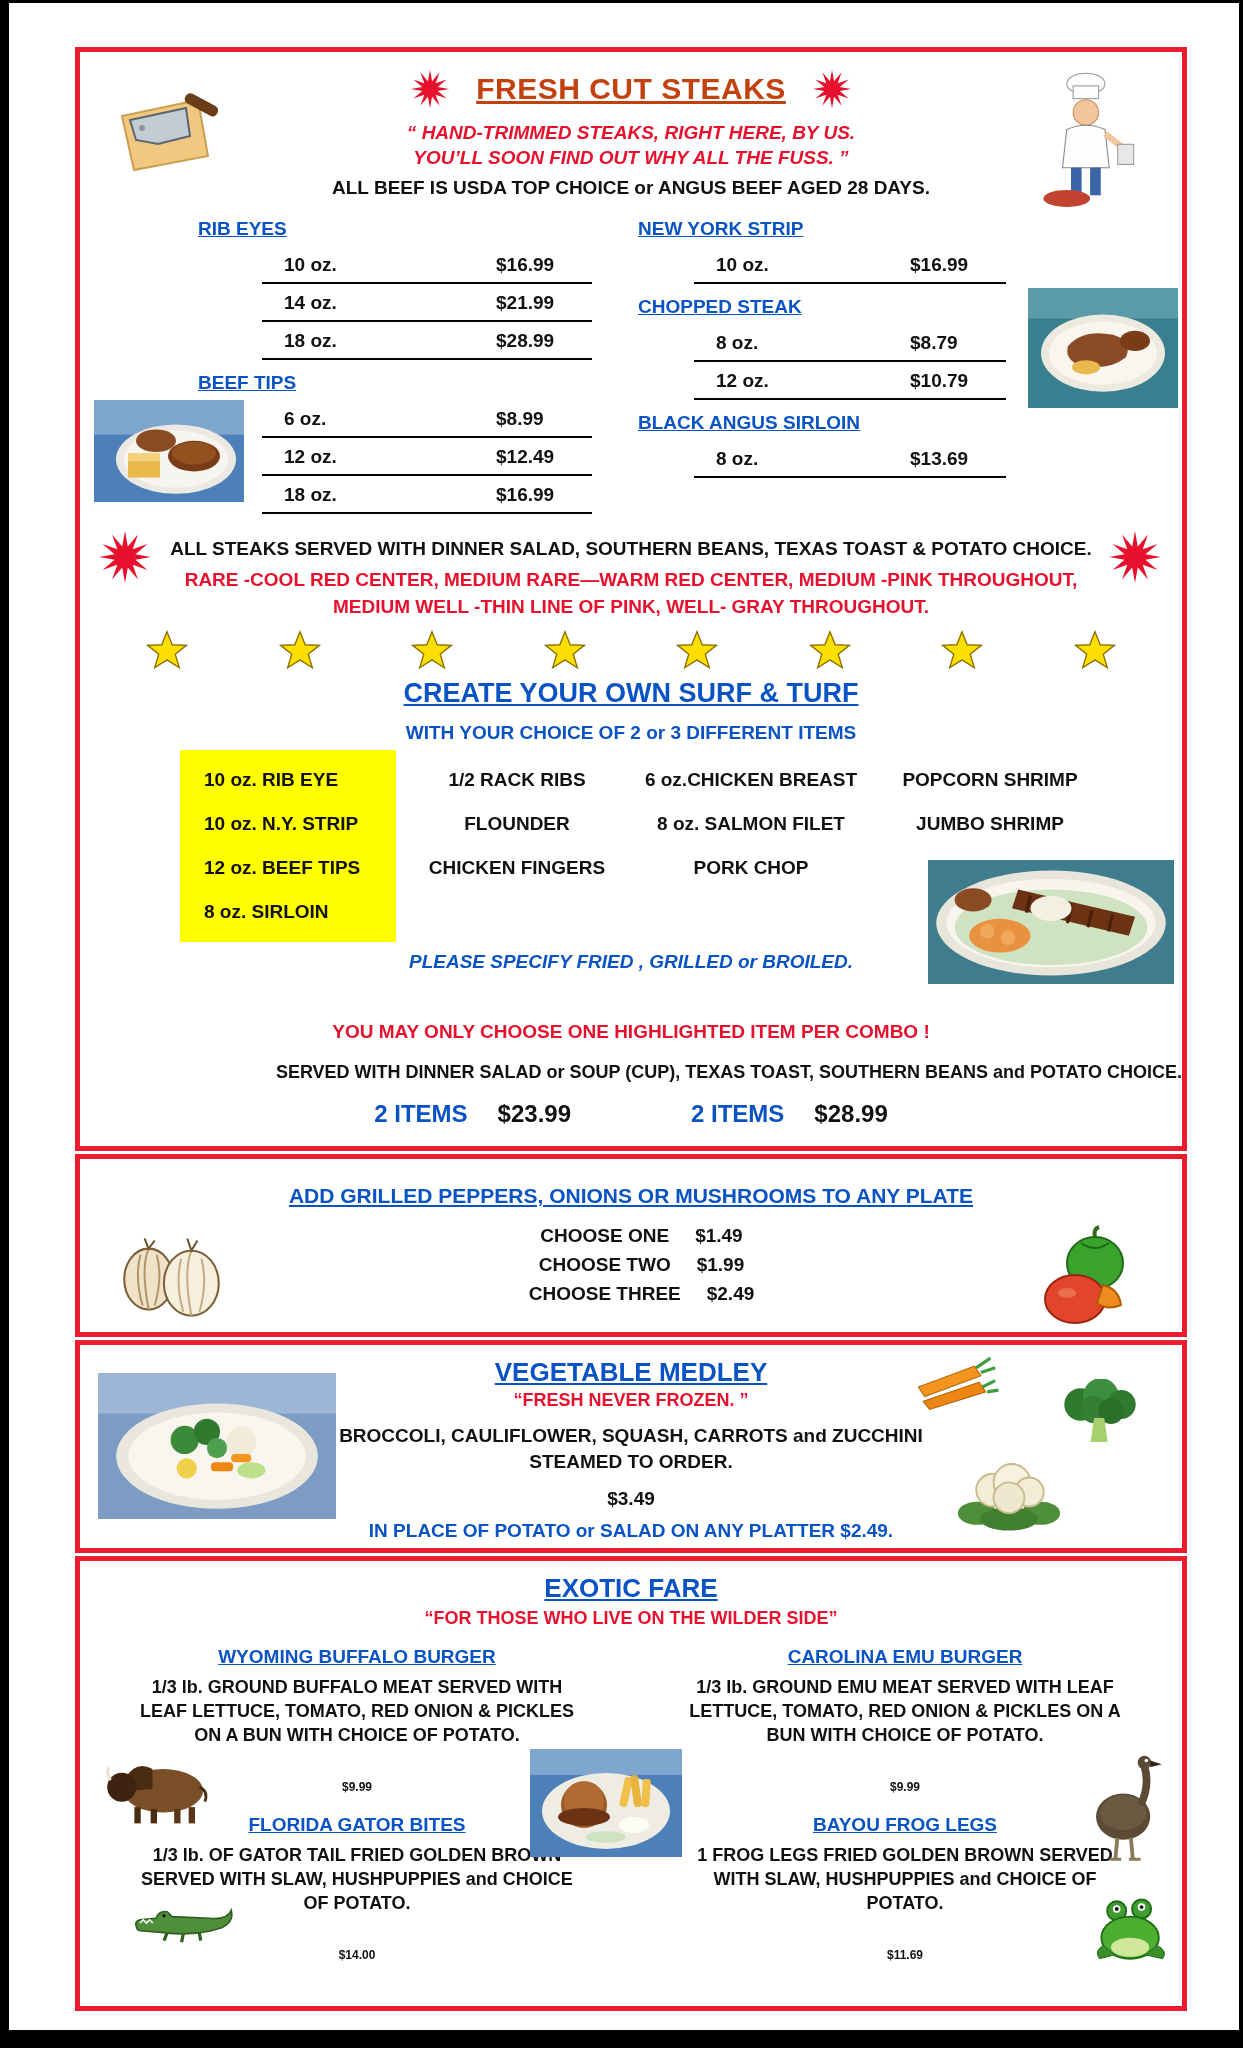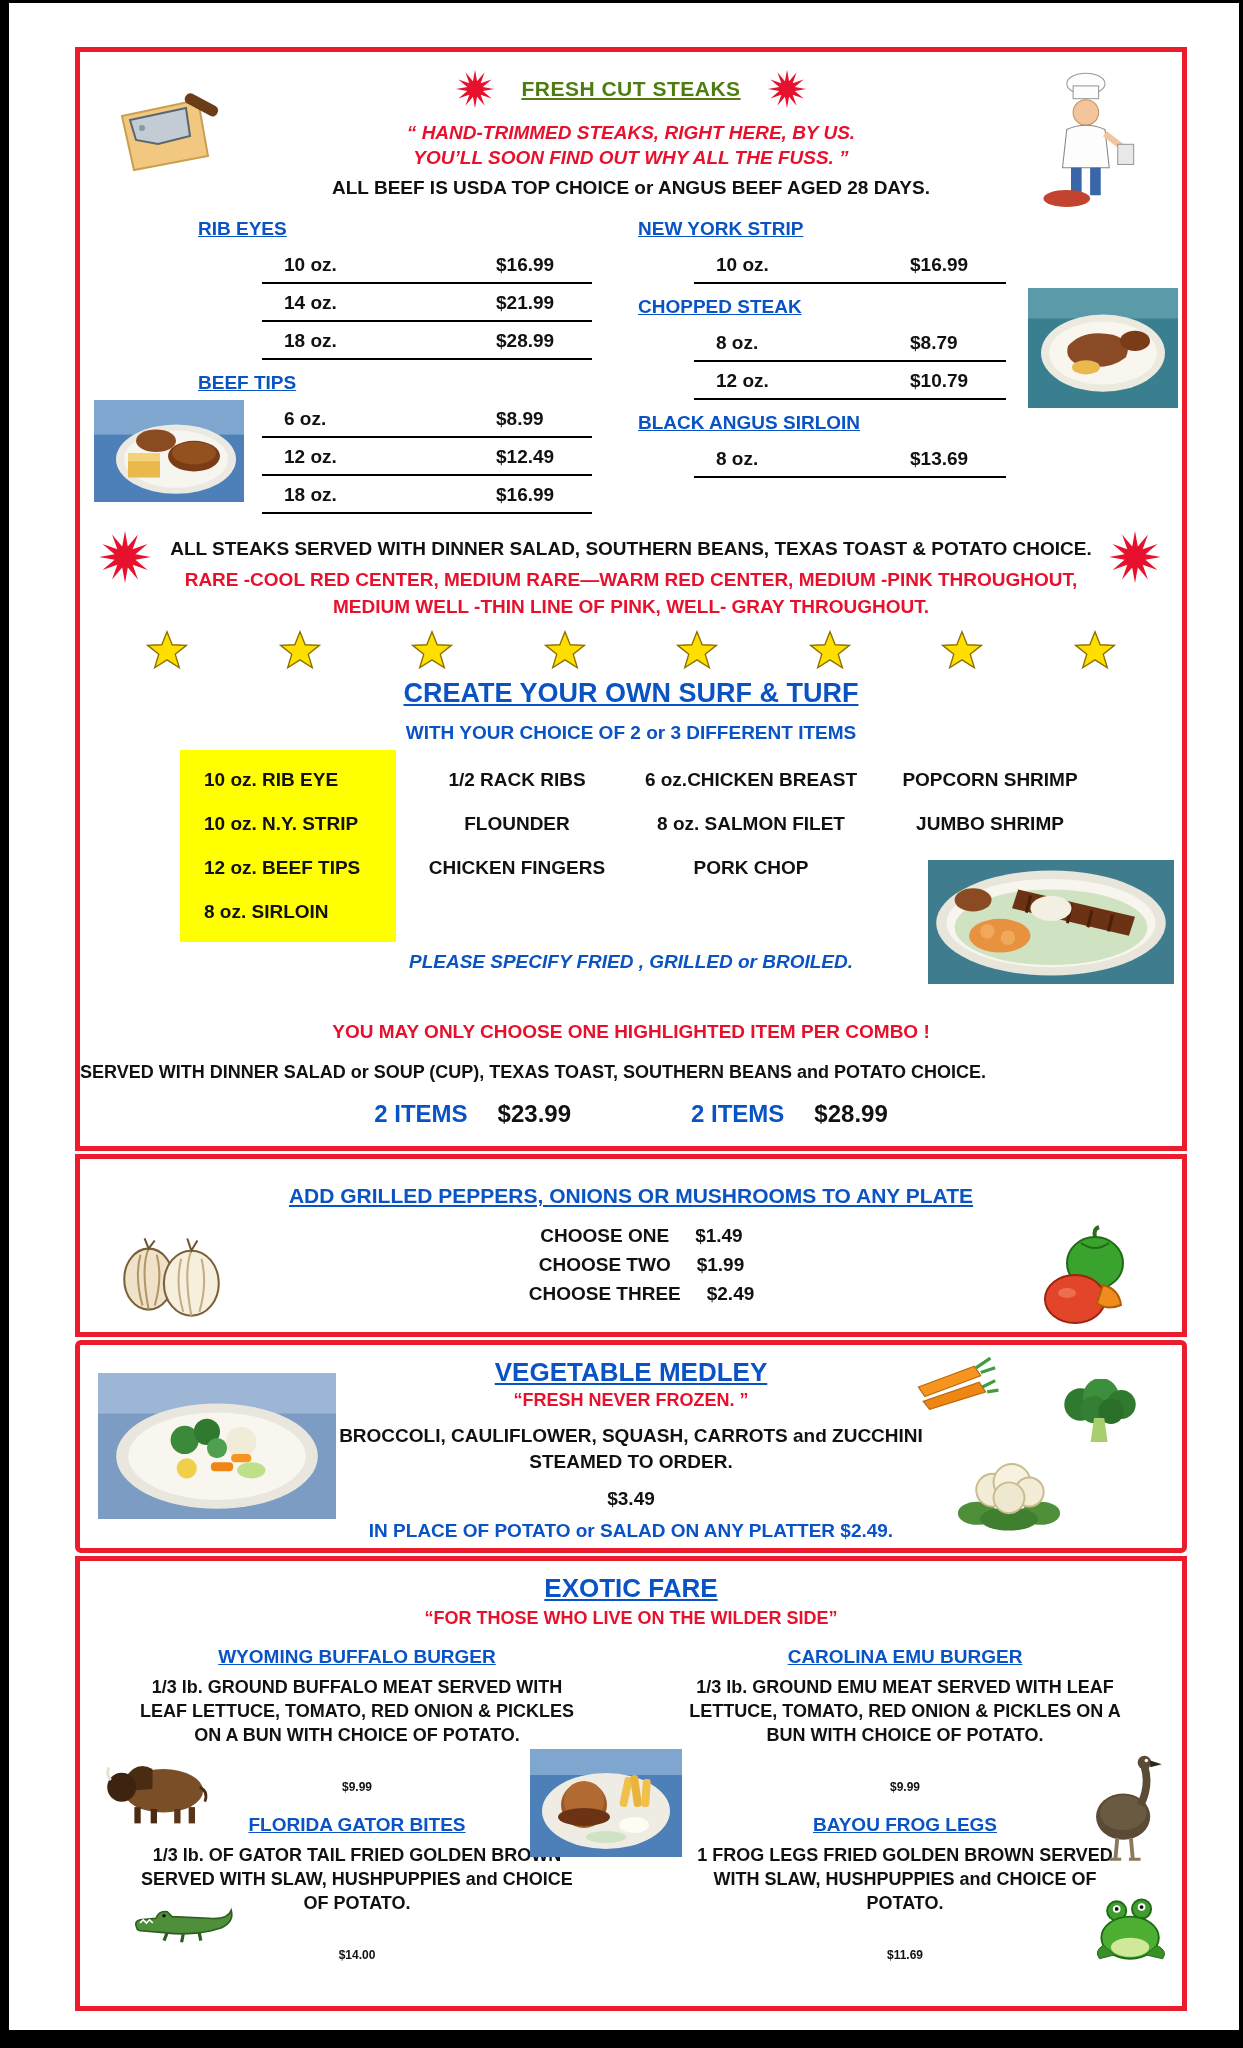--- a/index.html
+++ b/index.html
@@ -6,26 +6,26 @@
   html,body { background:#ffffff; }
   body { font-family:"Liberation Sans", sans-serif; font-weight:bold; color:#111; }
   .canvas {
     position:relative; width:1243px; min-height:2048px; margin:0 auto; background:#fff;
     border-left:9px solid #000; border-right:4px solid #000; border-bottom:18px solid #000; border-top:3px solid #000;
     padding:44px 52px 0 66px;
   }
   .redbox { position:relative; border:5px solid #ea1c2d; background:#fff; overflow:hidden; }
   .main-box { height:1104px; padding-top:14px; }
   .addons-box { height:183px; margin-top:3px; padding-top:24px; }
-  .veg-box { height:213px; margin-top:3px; padding-top:12px; text-align:center;border-radius:6px; }
+  .veg-box { height:213px; margin-top:3px; padding-top:12px; text-align:center; }
   .exotic-box { height:455px; margin-top:3px; padding-top:12px; }
 
   
   .title-row { display:flex; justify-content:center; align-items:center; gap:26px; height:46px; }
-  .steaks-title { font-size:21px; color:#4d7c0f; text-decoration:underline; letter-spacing:.5px; }
+  .steaks-title { font-size:30px; color:#c2410c; text-decoration:underline; letter-spacing:.5px; }
   .quote { text-align:center; font-size:19px; font-style:italic; color:#e8112d; line-height:25px; }
   .quote.first { margin-top:8px; }
   .steaks-subtitle { text-align:center; font-size:19px; margin-top:6px; line-height:24px; }
 
   
   .steak-cols { display:flex; margin-top:16px; padding-left:118px; }
   .col-left { width:440px; }
   .col-right { width:440px; }
   .group-name { font-size:19px; color:#0a53c4; text-decoration:underline; line-height:26px; margin-bottom:8px; }
   .group + .group { margin-top:10px; }
@@ -48,21 +48,21 @@
   .surf-grid { display:flex; margin-top:6px; padding-left:100px; font-size:19px; }
   .yellow-col { width:216px; background:#ffff00; padding:8px 8px; }
   .yellow-col .g-item { height:44px; line-height:44px; padding-left:16px; }
   .s-col { padding-top:8px; text-align:center; }
   .s-col .g-item { height:44px; line-height:44px; }
   .s-col.c2 { margin-left:16px; width:210px; }
   .s-col.c3 { margin-left:14px; width:230px; }
   .s-col.c4 { margin-left:14px; width:220px; }
   .specify-note { text-align:center; font-size:19px; font-style:italic; color:#0a53c4; margin-top:8px; line-height:24px; }
   .warning { text-align:center; font-size:19px; color:#e8112d; margin-top:46px; line-height:24px; }
-  .served-note2 { text-align:left; font-size:18px; margin-top:16px; line-height:24px; }
+  .served-note2 { text-align:right; font-size:18px; margin-top:16px; line-height:24px; }
   .pricing { display:flex; justify-content:center; align-items:baseline; margin-top:16px; font-size:24px; }
   .pricing .p-label { color:#0a53c4; }
   .pricing .gap-s { width:30px; } .pricing .gap-l { width:120px; }
 
   
   .addons-title { text-align:center; font-size:21px; color:#0a53c4; text-decoration:underline; line-height:26px; }
   .addon-options { margin-top:12px; text-align:center;padding-left:21px; }
   .addon-option { font-size:19px; line-height:29px; }
   .addon-option .sp { display:inline-block; width:26px; }
 

